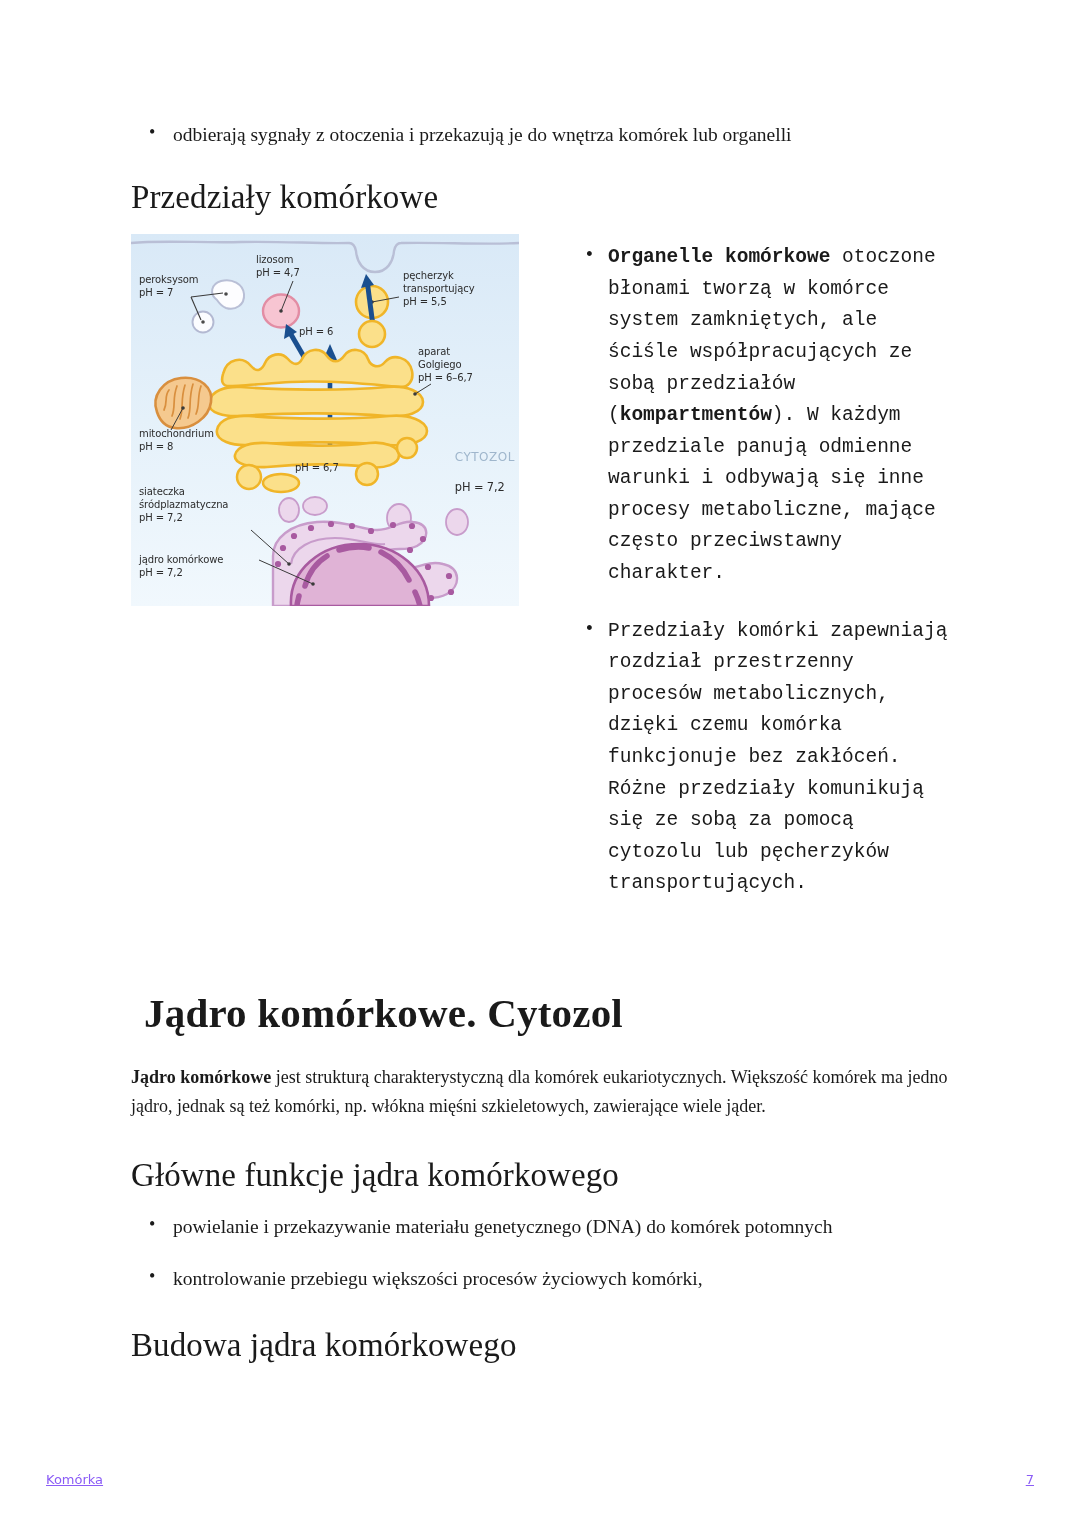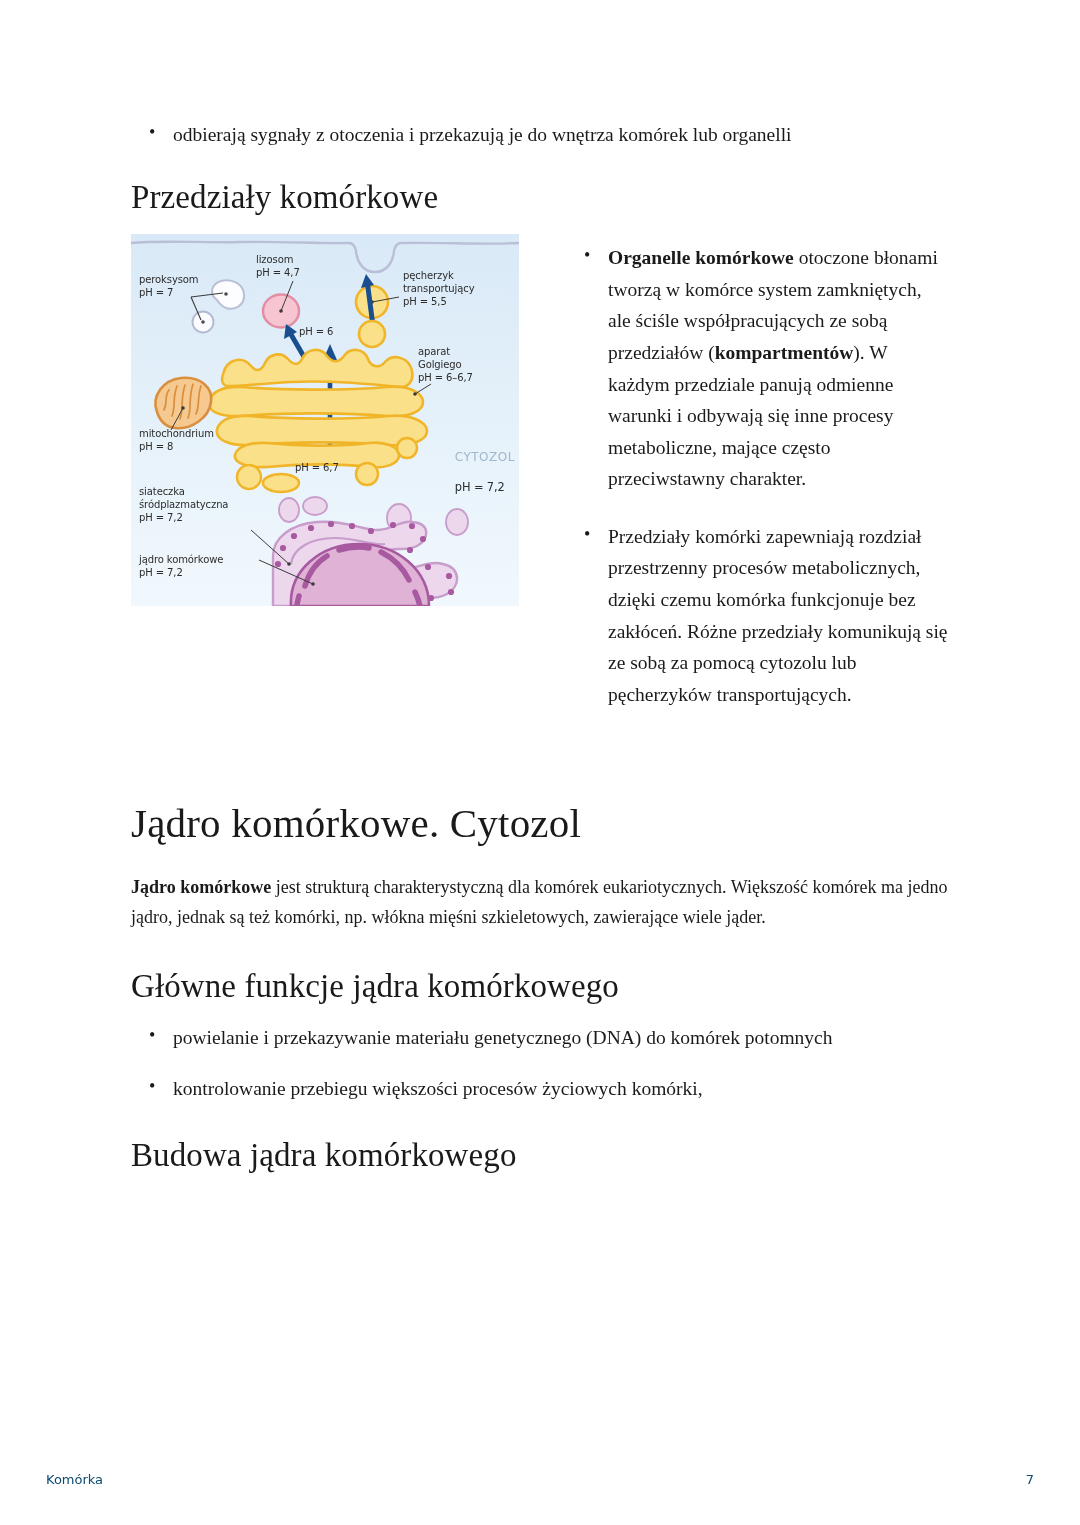--- a/index.html
+++ b/index.html
@@ -52,22 +52,22 @@
   }
 
   h2.section-title {
     font-size: 33px;
     font-weight: normal;
     margin: 30px 0 18px 0;
     letter-spacing: 0.1px;
   }
   h1.chapter-title {
     font-size: 41px;
-    font-weight: normal;
-    margin: 0;
+    font-weight: bold;
+    margin: 13px;
     letter-spacing: 0.2px;
     line-height: 1.15;
   }
   p.body-text {
     font-size: 18px;
     line-height: 1.62;
     margin: 0;
   }
   .bold { font-weight: bold; }
 
@@ -84,20 +84,21 @@
   }
   .text-col {
     flex: 1 1 auto;
     padding-left: 52px;
     padding-top: 8px;
   }
   .text-col ul.bullets > li {
     padding-left: 30px;
     margin-bottom: 26px;
     line-height: 1.62;
+    font-family: Liberation Mono, monospace;
   }
   .text-col ul.bullets > li::before { left: 6px; }
 
   
   .cell-figure {
     position: relative;
     width: 388px;
     height: 372px;
     background: linear-gradient(180deg, #dbeaf7 0%, #e4f0fa 45%, #eff7fc 100%);
     overflow: hidden;
@@ -125,21 +126,22 @@
   .footer {
     position: absolute;
     left: 46px;
     right: 46px;
     bottom: 38px;
     display: flex;
     justify-content: space-between;
     align-items: center;
     font-family: "DejaVu Sans", "Liberation Sans", sans-serif;
     font-size: 13px;
-    color: #0c4a6e;
+    color: #8b5cf6;
+    text-decoration: underline;
   }
 </style>
 </head>
 <body>
 
 <div class="page">
   <div class="content">
 
     <ul class="bullets">
       <li>

